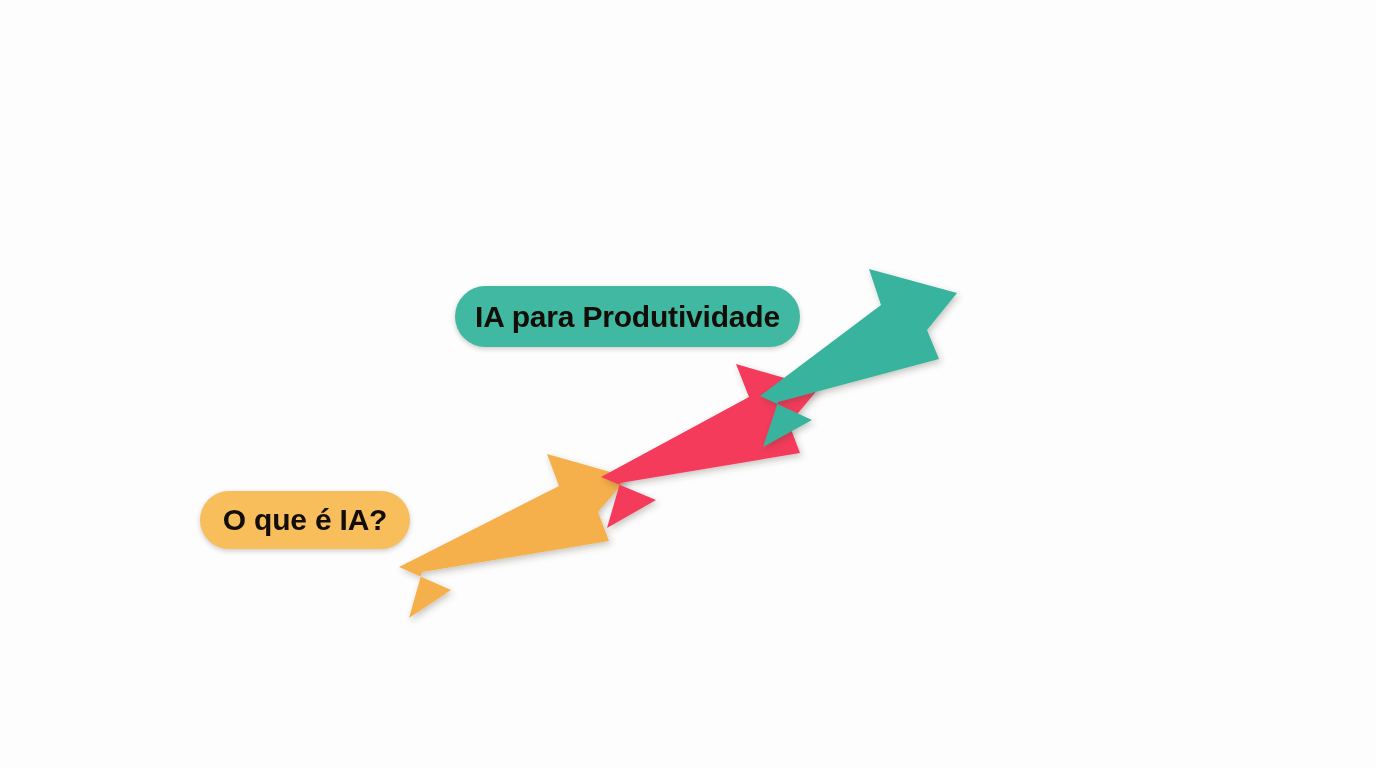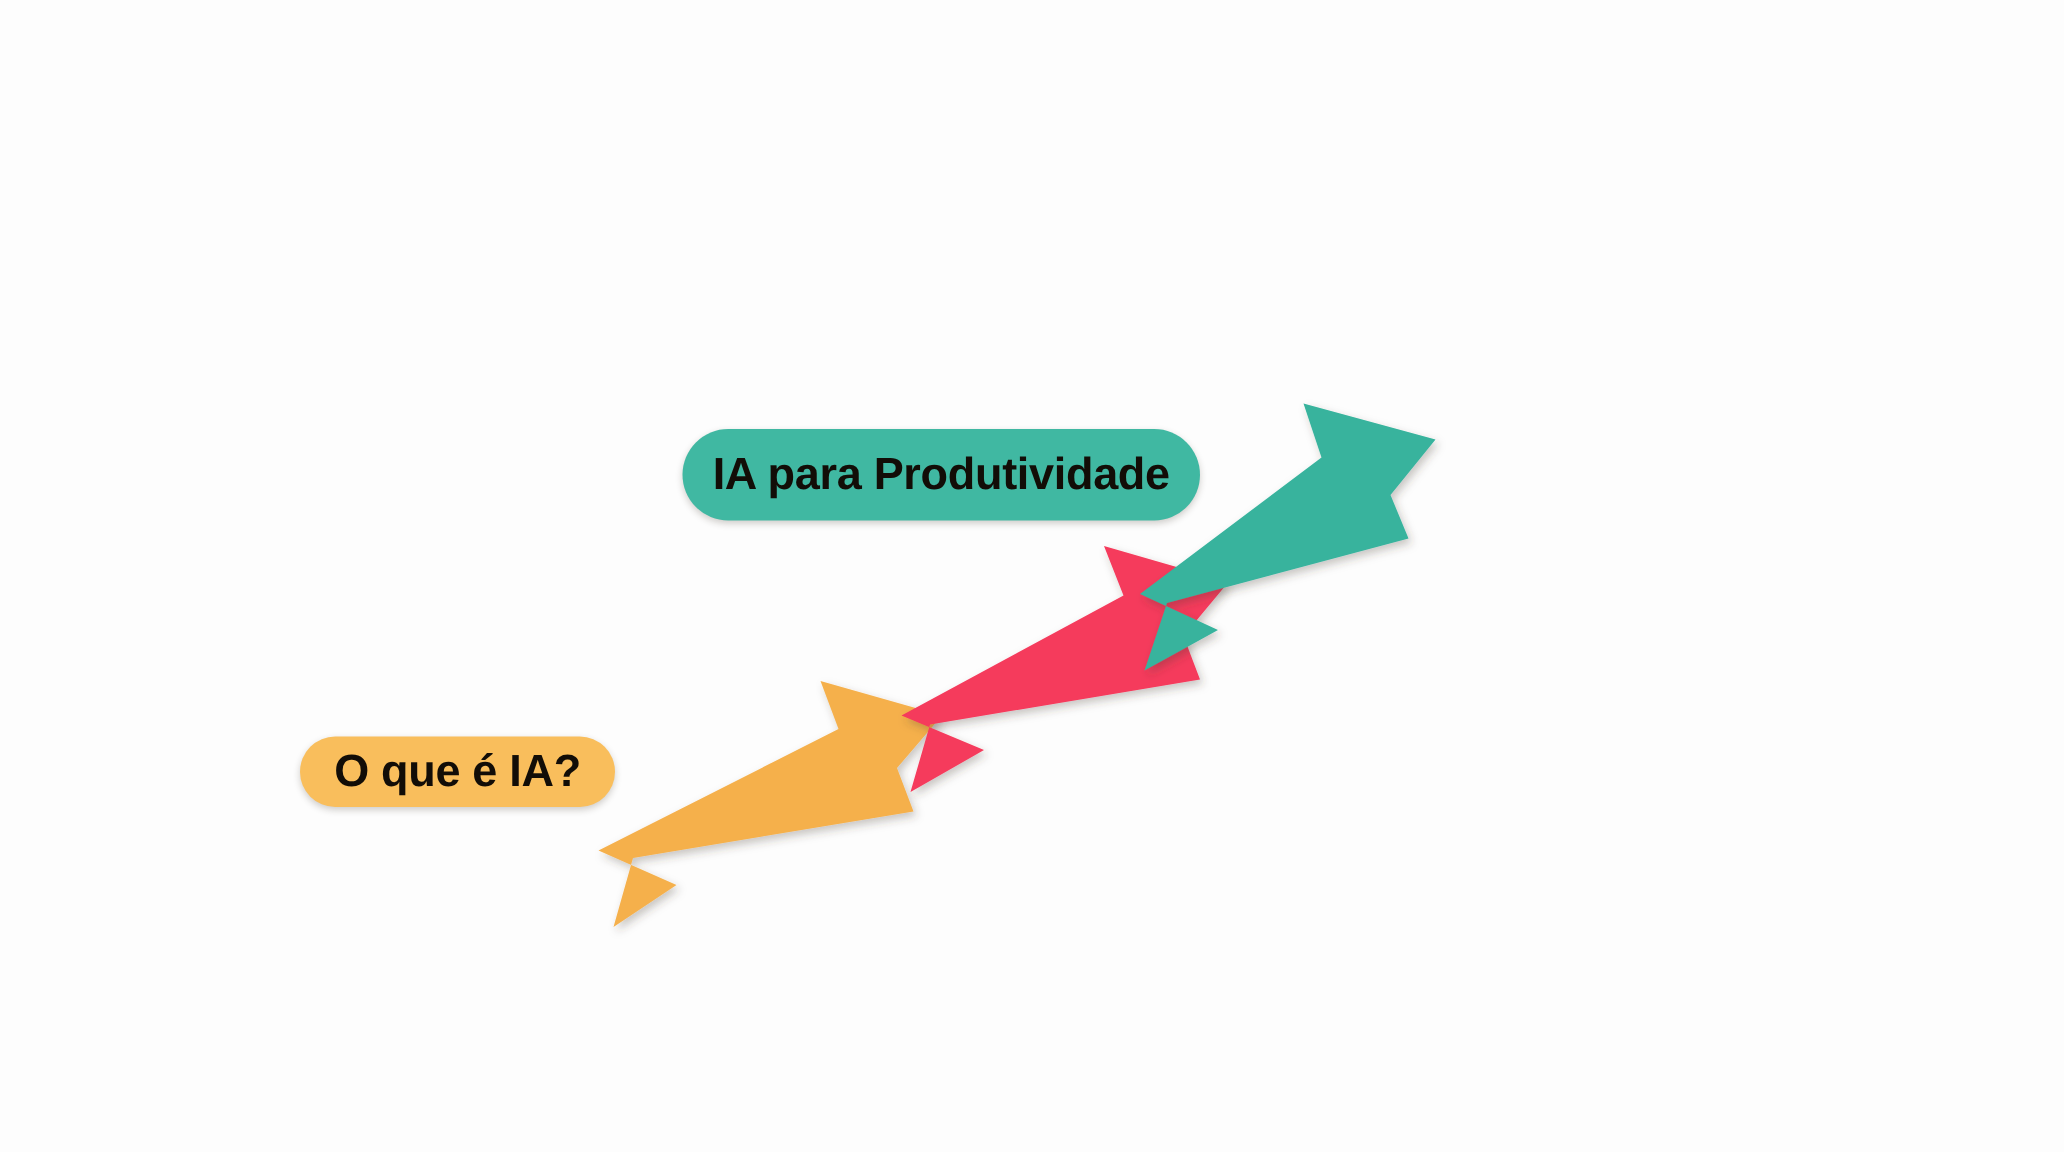--- a/index.html
+++ b/index.html
@@ -34,21 +34,21 @@
     font-weight: bold;
     letter-spacing: -0.2px;
     white-space: nowrap;
     box-shadow: 0 2px 5px rgba(40,30,20,0.22);
     z-index: 5;
   }
   #pill-o-que-e-ia {
     left: 200px;
     top: 491px;
     width: 210px;
-    height: 47px;
+    height: 58px;
     background: #f9be5c;
     font-size: 30px;
   }
   #pill-diferentes-tipos {
     left: 303px;
     top: 369px;
     width: 342px;
     height: 60px;
     background: #f9405f;
     font-size: 30px;

